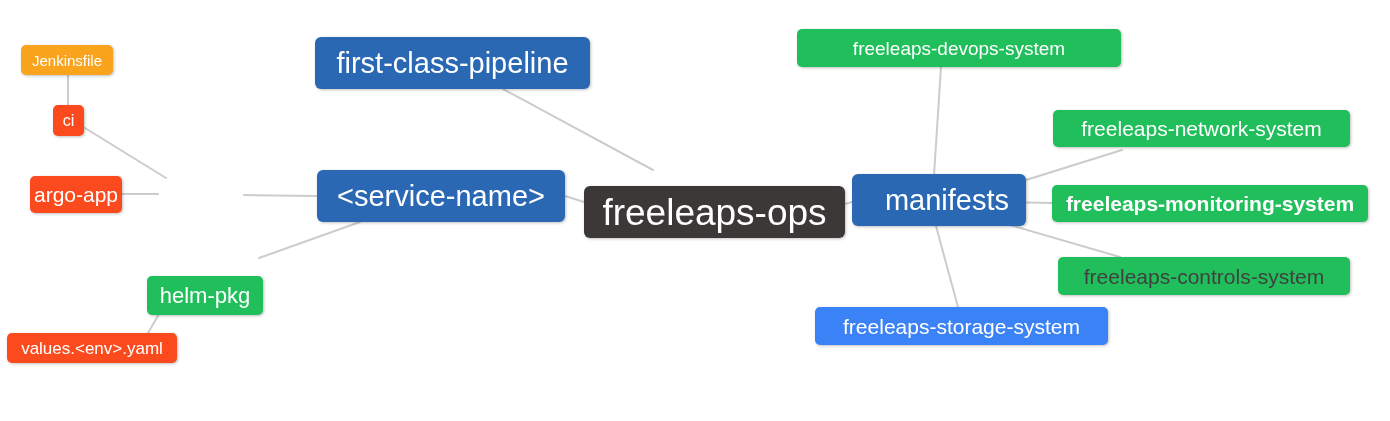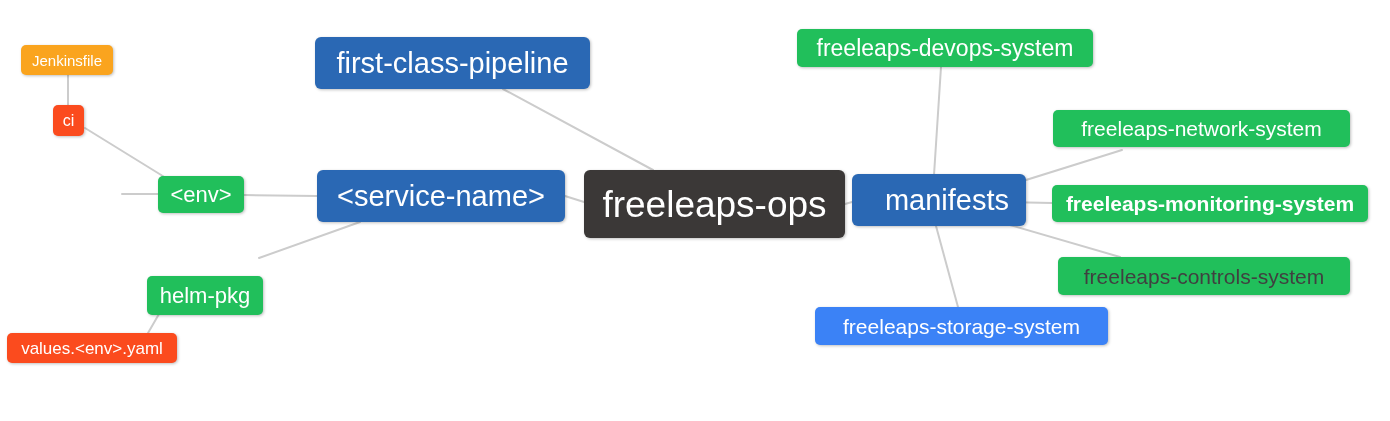--- a/index.html
+++ b/index.html
@@ -33,25 +33,25 @@
     line-height: 1;
     letter-spacing: 0;
   }
   
   .n0  { left: 21px;   top: 27px;  width: 92px;  height: 30px; font-size: 15px; }
   .n1  { left: 53px;   top: 105px; width: 31px;  height: 31px; font-size: 16px; }
   .n2  { left: 30px;   top: 176px; width: 92px;  height: 37px; font-size: 21px; }
   .n3  { left: 158px;  top: 176px; width: 86px;  height: 37px; font-size: 22px; }
   .n4  { left: 315px;  top: 37px;  width: 275px; height: 52px; font-size: 29px; border-radius: 6px; }
   .n5  { left: 317px;  top: 170px; width: 248px; height: 52px; font-size: 29px; border-radius: 6px; }
-  .n6  { left: 584px;  top: 170px; width: 261px; height: 68px; font-size: 37px; border-radius: 6px; }
+  .n6  { left: 584px;  top: 186px; width: 261px; height: 52px; font-size: 37px; border-radius: 6px; }
   .n7  { left: 852px;  top: 174px; width: 158px; height: 52px; font-size: 29px; border-radius: 6px; }
   .n8  { left: 147px;  top: 256px; width: 116px; height: 39px; font-size: 22px; }
   .n9  { left: 7px;    top: 333px; width: 170px; height: 30px; font-size: 17px; }
-  .n10 { left: 797px;  top: 29px;  width: 296px; height: 38px; font-size: 23px; }
+  .n10 { left: 797px;  top: 29px;  width: 324px; height: 38px; font-size: 19px; }
   .n11 { left: 1053px; top: 110px; width: 297px; height: 37px; font-size: 21px; }
   .n12 { left: 1052px; top: 185px; width: 316px; height: 37px; font-size: 21px; font-weight: bold; }
   .n13 { left: 1058px; top: 257px; width: 292px; height: 38px; font-size: 21px; }
   .n14 { left: 815px;  top: 307px; width: 293px; height: 38px; font-size: 21px; }
 </style>
 </head>
 <body>
 
 <div class="canvas" style="background-color: rgb(255, 255, 255);">
 
@@ -67,21 +67,21 @@
     <line class="edge" x1="845" y1="204" x2="852" y2="202" style="stroke: rgb(204, 204, 204);"></line>
     <line class="edge" x1="934" y1="175" x2="941" y2="67" style="stroke: rgb(204, 204, 204);"></line>
     <line class="edge" x1="1010" y1="185" x2="1122" y2="150" style="stroke: rgb(204, 204, 204);"></line>
     <line class="edge" x1="1010" y1="202" x2="1052" y2="203" style="stroke: rgb(204, 204, 204);"></line>
     <line class="edge" x1="1010" y1="225" x2="1120" y2="257" style="stroke: rgb(204, 204, 204);"></line>
     <line class="edge" x1="936" y1="226" x2="958" y2="307" style="stroke: rgb(204, 204, 204);"></line>
   </svg>
 
   <div class="node n0" style="background-color: rgb(250, 164, 30); color: rgb(255, 255, 255); margin-top: 18px;">Jenkinsfile</div>
   <div class="node n1" style="background-color: rgb(251, 75, 30); color: rgb(255, 255, 255);">ci</div>
-  <div class="node n3" style="background-color: rgb(33, 191, 91); color: rgb(255, 255, 255);">&lt;env&gt;</div>
+  <div class="node n2" style="background-color: rgb(251, 75, 30); color: rgb(255, 255, 255);">argo-app</div>
   <div class="node n4" style="background-color: rgb(42, 104, 180); color: rgb(255, 255, 255); text-align: right;">first-class-pipeline</div>
   <div class="node n5" style="background-color: rgb(42, 104, 180); color: #ffffff;">&lt;service-name&gt;</div>
   <div class="node n6" style="background-color: rgb(59, 56, 55); color: rgb(255, 255, 255);">freeleaps-ops</div>
   <div class="node n7" style="background-color: rgb(42, 104, 180); color: rgb(255, 255, 255); padding-left: 16px;">manifests</div>
   <div class="node n8" style="background-color: rgb(33, 191, 91); color: rgb(255, 255, 255); margin-top: 20px;">helm-pkg</div>
   <div class="node n9" style="background-color: rgb(251, 75, 30); color: rgb(255, 255, 255);">values.&lt;env&gt;.yaml</div>
   <div class="node n10" style="background-color: rgb(33, 191, 91); color: rgb(255, 255, 255);">freeleaps-devops-system</div>
   <div class="node n11" style="background-color: rgb(33, 191, 91); color: rgb(255, 255, 255);">freeleaps-network-system</div>
   <div class="node n12" style="background-color: rgb(33, 191, 91); color: rgb(255, 255, 255);">freeleaps-monitoring-system</div>
   <div class="node n13" style="background-color: rgb(33, 191, 91); color: #404040;">freeleaps-controls-system</div>

